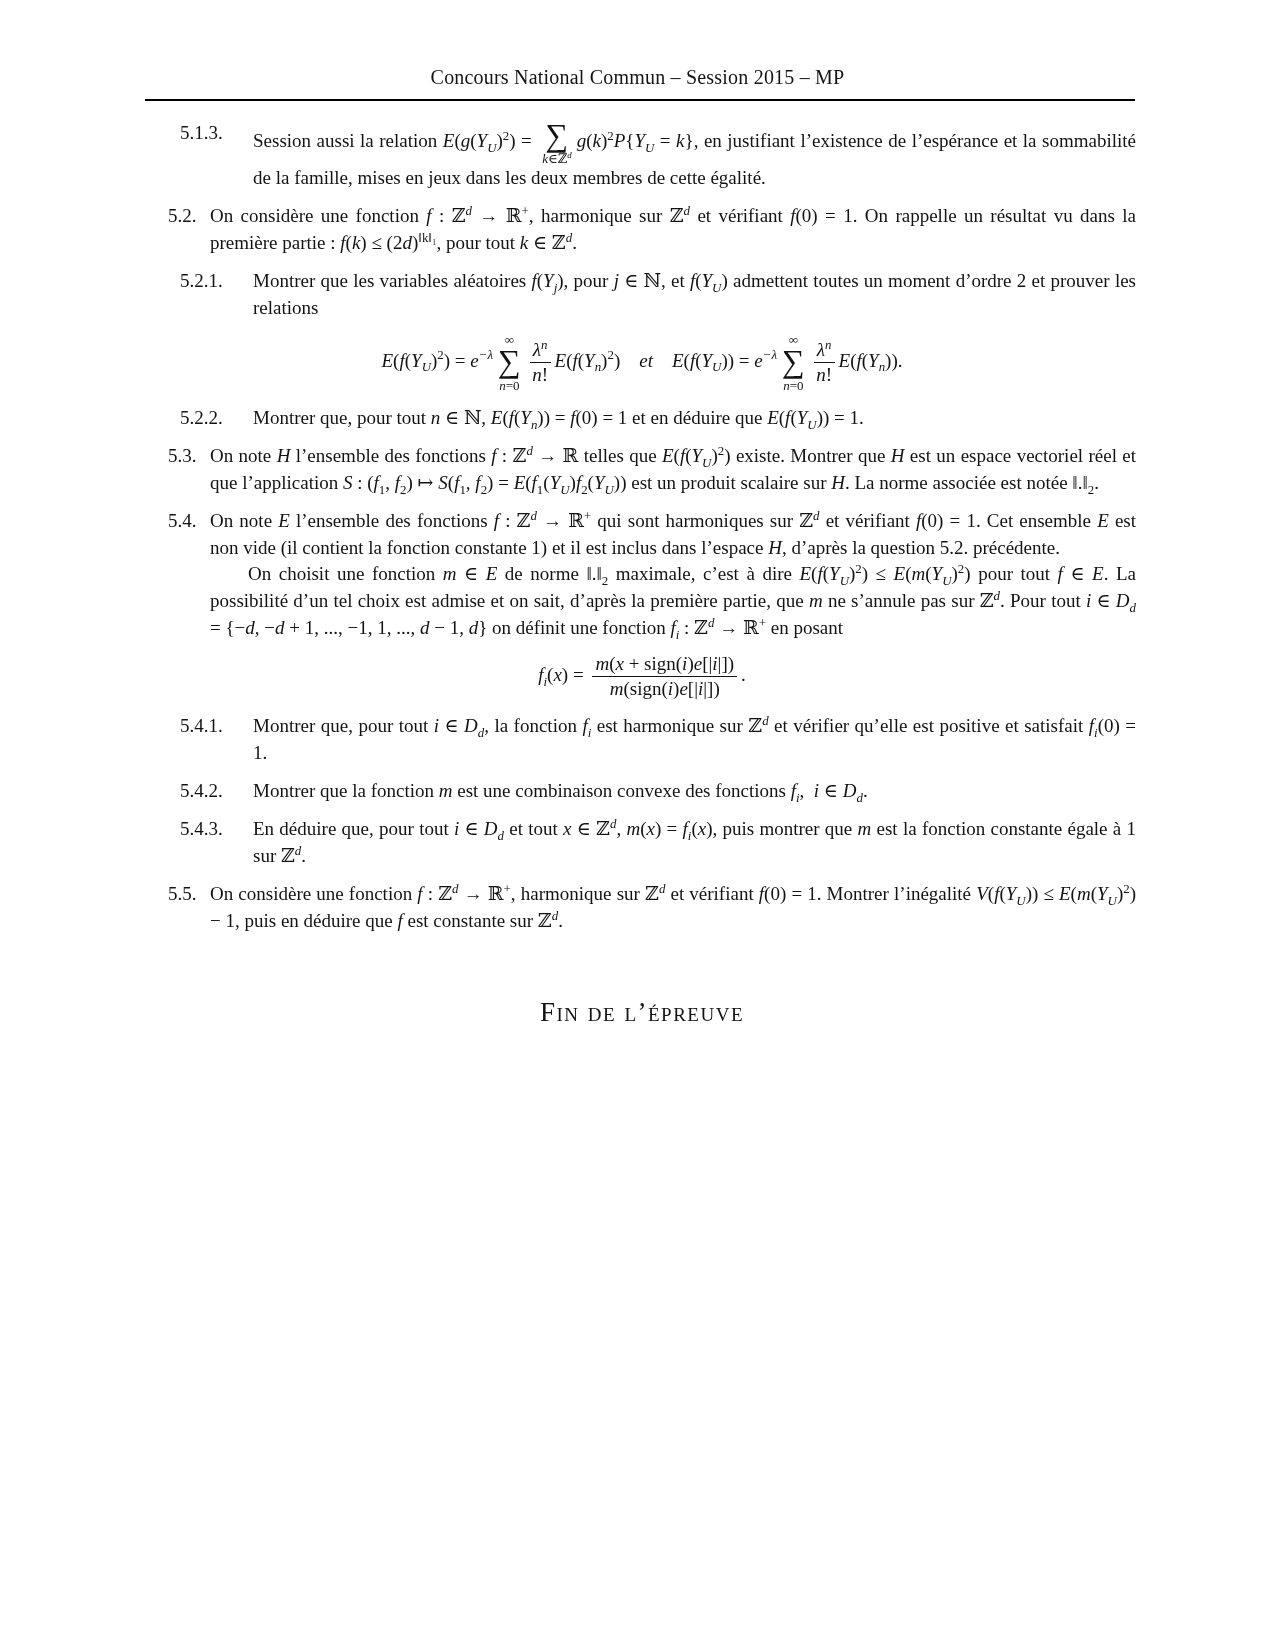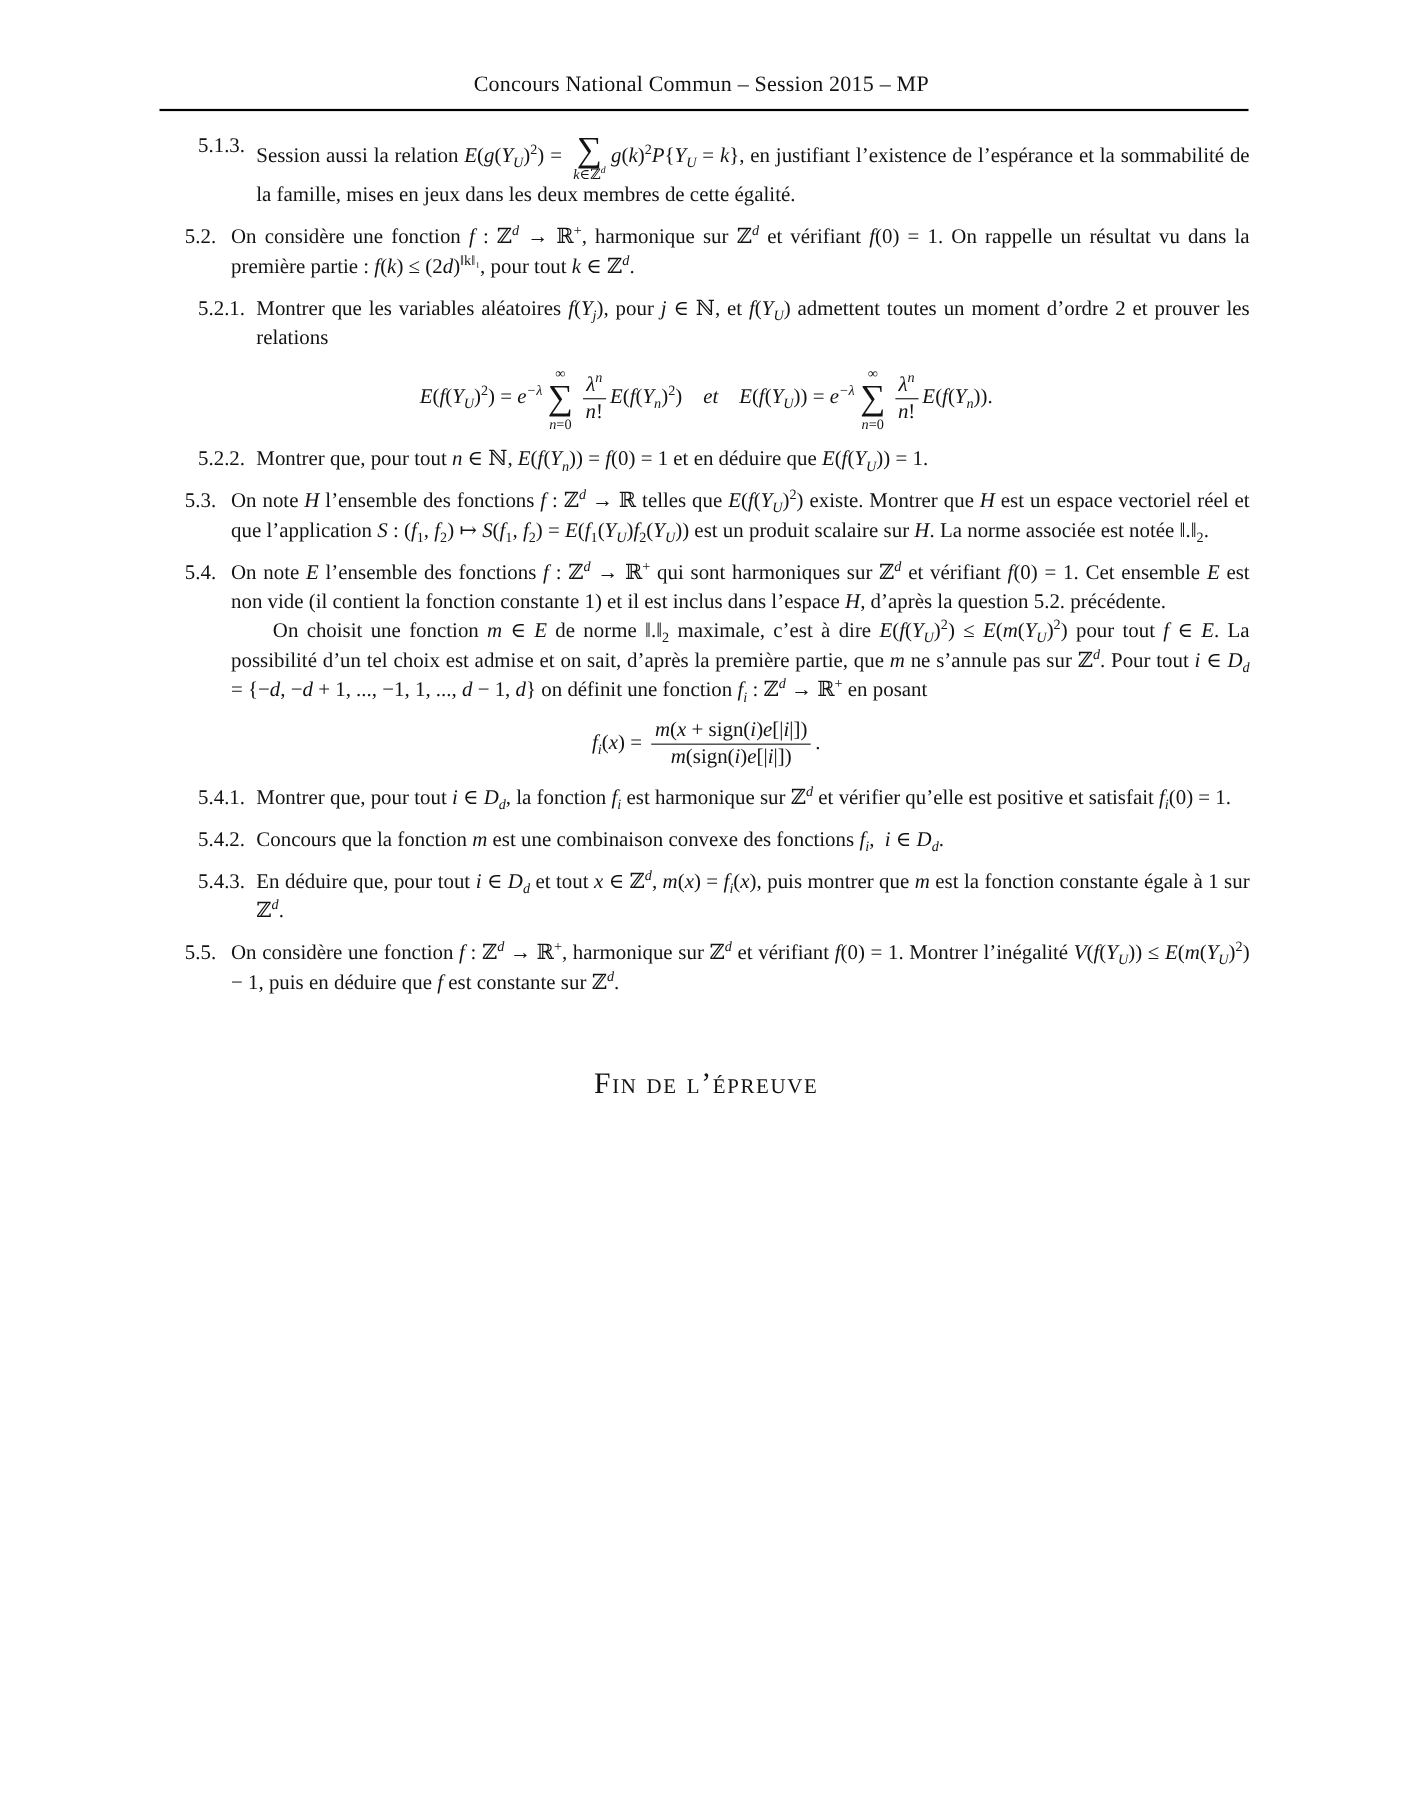--- a/index.html
+++ b/index.html
@@ -20,21 +20,21 @@
   .header-rule{
     position:absolute;top:99px;left:145px;width:990px;
     border-top:2.5px solid #000;height:0;
   }
   .content{
     position:absolute;top:120px;left:148px;width:988px;
   }
   .item{display:flex;margin-bottom:11px;}
   .item .num{flex:none;line-height:1.42;}
   .lvl1 .num{width:42px;margin-left:20px;}
-  .lvl2{padding-left:32px;}
+  .lvl2{padding-left:32px;gap:20px;}
   .lvl2 .num{width:53px;}
   .body{flex:1;text-align:justify;line-height:1.42;}
   .para-indent{text-indent:38px;}
   .equation{text-align:center;margin:10px 0 13px;line-height:1.3;}
   .sum{display:inline-flex;flex-direction:column;align-items:center;vertical-align:middle;line-height:1;margin:0 5px;}
   .sum-top{font-size:13px;line-height:1;}
   .sum-sigma{font-size:32px;line-height:0.95;}
   .sum-bot{font-size:13px;line-height:1;margin-top:2px;white-space:nowrap;}
   .frac{display:inline-flex;flex-direction:column;align-items:center;vertical-align:middle;margin:0 4px;line-height:1.15;}
   .frac-num{padding:0 3px 1px;border-bottom:1.4px solid #131313;white-space:nowrap;}
@@ -127,21 +127,21 @@
           <span class="frac-den"><span class="r-i">m</span><span class="r-t">(sign(</span><span class="r-i">i</span><span class="r-t">)</span><span class="r-i">e</span><span class="r-t">[|</span><span class="r-i">i</span><span class="r-t">|])</span></span>
         </span><span class="r-t">.</span></div>
 
     <div class="item lvl2">
       <span class="num">5.4.1.</span>
       <div class="body"><span class="r-t">Montrer que, pour tout </span><span class="r-i">i</span><span class="r-t"> ∈ </span><span class="r-i">D</span><span class="r-subi">d</span><span class="r-t">, la fonction </span><span class="r-i">f</span><span class="r-subi">i</span><span class="r-t"> est harmonique sur ℤ</span><span class="r-supi">d</span><span class="r-t"> et vérifier qu’elle est positive et satisfait </span><span class="r-i">f</span><span class="r-subi">i</span><span class="r-t">(0) = 1.</span></div>
     </div>
 
     <div class="item lvl2">
       <span class="num">5.4.2.</span>
-      <div class="body"><span class="r-t">Concours que la fonction </span><span class="r-i">m</span><span class="r-t"> est une combinaison convexe des fonctions </span><span class="r-i">f</span><span class="r-subi">i</span><span class="r-t">, </span><span class="r-i">i</span><span class="r-t"> ∈ </span><span class="r-i">D</span><span class="r-subi">d</span><span class="r-t">.</span></div>
+      <div class="body"><span class="r-t">Montrer que la fonction </span><span class="r-i">m</span><span class="r-t"> est une combinaison convexe des fonctions </span><span class="r-i">f</span><span class="r-subi">i</span><span class="r-t">, </span><span class="r-i">i</span><span class="r-t"> ∈ </span><span class="r-i">D</span><span class="r-subi">d</span><span class="r-t">.</span></div>
     </div>
 
     <div class="item lvl2">
       <span class="num">5.4.3.</span>
       <div class="body"><span class="r-t">En déduire que, pour tout </span><span class="r-i">i</span><span class="r-t"> ∈ </span><span class="r-i">D</span><span class="r-subi">d</span><span class="r-t"> et tout </span><span class="r-i">x</span><span class="r-t"> ∈ ℤ</span><span class="r-supi">d</span><span class="r-t">, </span><span class="r-i">m</span><span class="r-t">(</span><span class="r-i">x</span><span class="r-t">) = </span><span class="r-i">f</span><span class="r-subi">i</span><span class="r-t">(</span><span class="r-i">x</span><span class="r-t">), puis montrer que </span><span class="r-i">m</span><span class="r-t"> est la fonction constante égale à 1 sur ℤ</span><span class="r-supi">d</span><span class="r-t">.</span></div>
     </div>
 
     <div class="item lvl1">
       <span class="num">5.5.</span>
       <div class="body"><span class="r-t">On considère une fonction </span><span class="r-i">f</span><span class="r-t"> : ℤ</span><span class="r-supi">d</span><span class="r-t"> → ℝ</span><span class="r-sup">+</span><span class="r-t">, harmonique sur ℤ</span><span class="r-supi">d</span><span class="r-t"> et vérifiant </span><span class="r-i">f</span><span class="r-t">(0) = 1. Montrer l’inégalité </span><span class="r-i">V</span><span class="r-t">(</span><span class="r-i">f</span><span class="r-t">(</span><span class="r-i">Y</span><span class="r-subi">U</span><span class="r-t">)) ≤ </span><span class="r-i">E</span><span class="r-t">(</span><span class="r-i">m</span><span class="r-t">(</span><span class="r-i">Y</span><span class="r-subi">U</span><span class="r-t">)</span><span class="r-sup">2</span><span class="r-t">) − 1, puis en déduire que </span><span class="r-i">f</span><span class="r-t"> est constante sur ℤ</span><span class="r-supi">d</span><span class="r-t">.</span></div>

